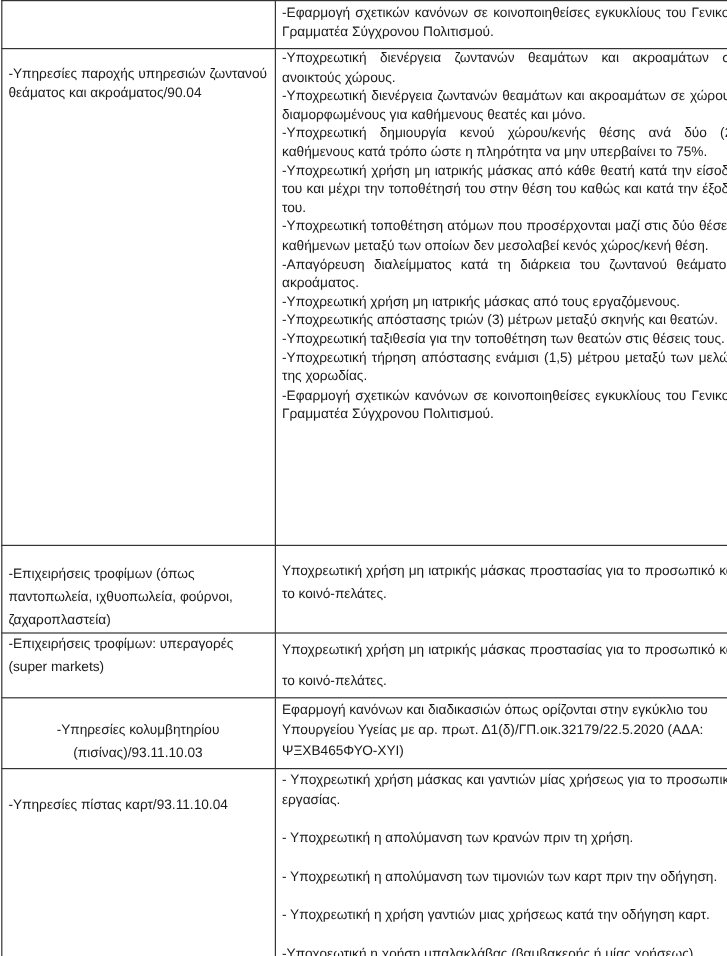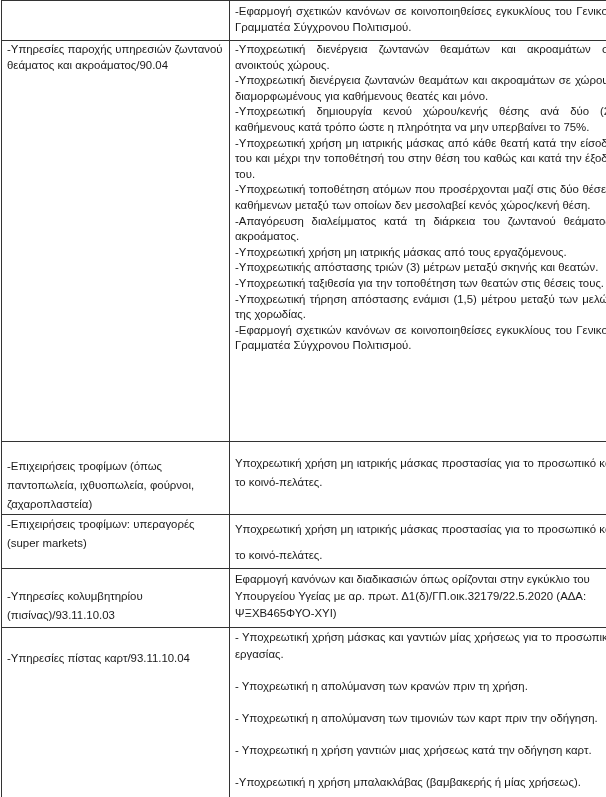--- a/index.html
+++ b/index.html
@@ -8,28 +8,28 @@
   table.doc { position: absolute; left: 1px; top: 0px; border-collapse: collapse;
               width: 620px; table-layout: fixed; font-size: 11.4px; line-height: 15.6px; }
   table.doc td { border: 1px solid #333; vertical-align: top; padding: 0 6px 0 5px; }
   td.c1 { width: 216px; text-align: left; }
   td.c2 { text-align: justify; padding-right: 20px; }
   .line { display: block; }
   .row0 td { height: 36px; }
   .row0 .c2 { padding-top: 3px; }
   .row1 td { height: 399px; }
   .row1 .c2 { padding-top: 1px; }
-  .row1 .c1 { padding-top: 1px; }
+  .row1 .c1 { padding-top: 14px; }
   .row2 td { height: 56px; }
   .row2 .c2 { padding-top: 12px; line-height: 19px; }
   .row2 .c1 { padding-top: 15px; line-height: 19px; }
   .row3 td { height: 45px; }
   .row3 .c1 { line-height: 19px; }
   .row3 .c2 { line-height: 26px; padding-top: 1px; }
-  .row4 td { height: 56px; }
+  .row4 td { height: 56px; text-align: center; }
   .row4 .c2 { line-height: 17px; padding-top: 2px; text-align: left; }
   .row4 .c1 { vertical-align: bottom; padding-bottom: 2px; line-height: 19px; }
   .row5 td { height: 200px; }
   .row5 .c1 { padding-top: 23px; }
   .row5 .c2 { padding-top: 1px; line-height: 17px; }
   .row5 .c2 .line + .line { margin-top: 15px; }
 </style>
 </head>
 <body>
 

